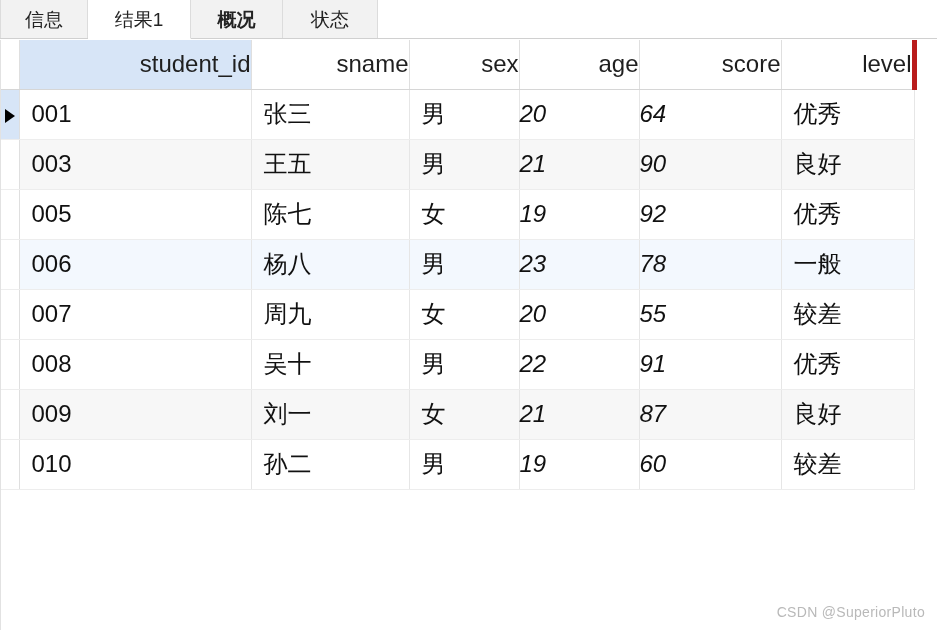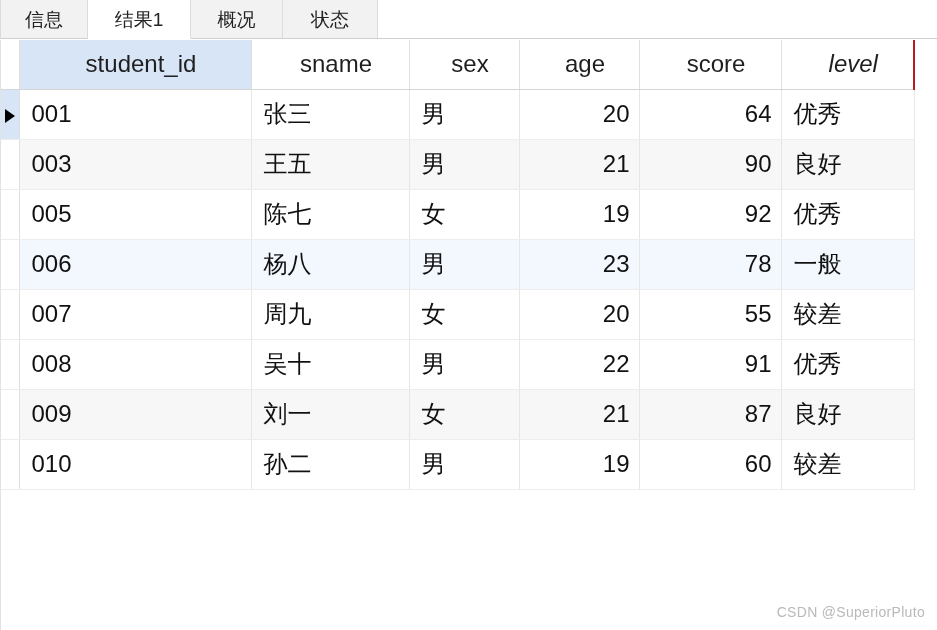--- a/index.html
+++ b/index.html
@@ -53,21 +53,21 @@
   .tab:first-child {
     border-left: 1px solid #dcdcdc;
   }
   .tab.active {
     background: #ffffff;
     border-bottom: 1px solid #ffffff;
     z-index: 3;
   }
   .tab-t0 { width: 88px; }
   .tab-t1 { width: 103px; }
-  .tab-t2 { width: 92px; }
+  .tab-t2 { width: 92px; font-weight: bold; }
   .tab-t3 { width: 95px; }
 
   
   #tabbar-fill {
     position: absolute;
     left: 0;
     top: 0;
     width: 937px;
     height: 39px;
     border-bottom: 1px solid #d0d0d0;
@@ -101,57 +101,56 @@
   table.dg col.c-level  { width: 133px; }
 
   thead th {
     height: 49px;
     background: #ffffff;
     border-right: 1px solid #dfdfdf;
     border-bottom: 1px solid #d6d6d6;
     font-weight: normal;
     font-size: 24px;
     color: #1f1f1f;
-    text-align: center;
+    text-align: right;
     padding: 0 0 0 12px;
     box-sizing: border-box;
     vertical-align: middle;
     white-space: nowrap;
     cursor: default;
     user-select: none;
   }
   thead th.gutter-h {
     border-right: 1px solid #dfdfdf;
     padding: 0;
     background: #ffffff;
   }
   thead th.sel {
     background: #d7e5f7;
   }
   thead th.last {
-    border-right: 2px solid #b91c1c;
-    font-style: italic;
+    border-right: 5px solid #b91c1c;
   }
 
   tbody td {
     height: 50px;
     border-right: 1px solid #e6e6e6;
     border-bottom: 1px solid #ededed;
     font-size: 24px;
     color: #111111;
     padding: 0 0 0 12px;
     box-sizing: border-box;
     vertical-align: middle;
     white-space: nowrap;
     cursor: default;
     user-select: none;
   }
   tbody td.num {
-    text-align: right;
     padding: 0 9px 0 0;
+    font-style: italic;
   }
   tbody td.gutter {
     padding: 0;
     text-align: center;
     border-right: 1px solid #dfdfdf;
     background: #ffffff;
   }
 
   tr.band td { background: #f7f7f7; margin-left: 40px; }
   tr.band td.gutter { background: #ffffff; }

